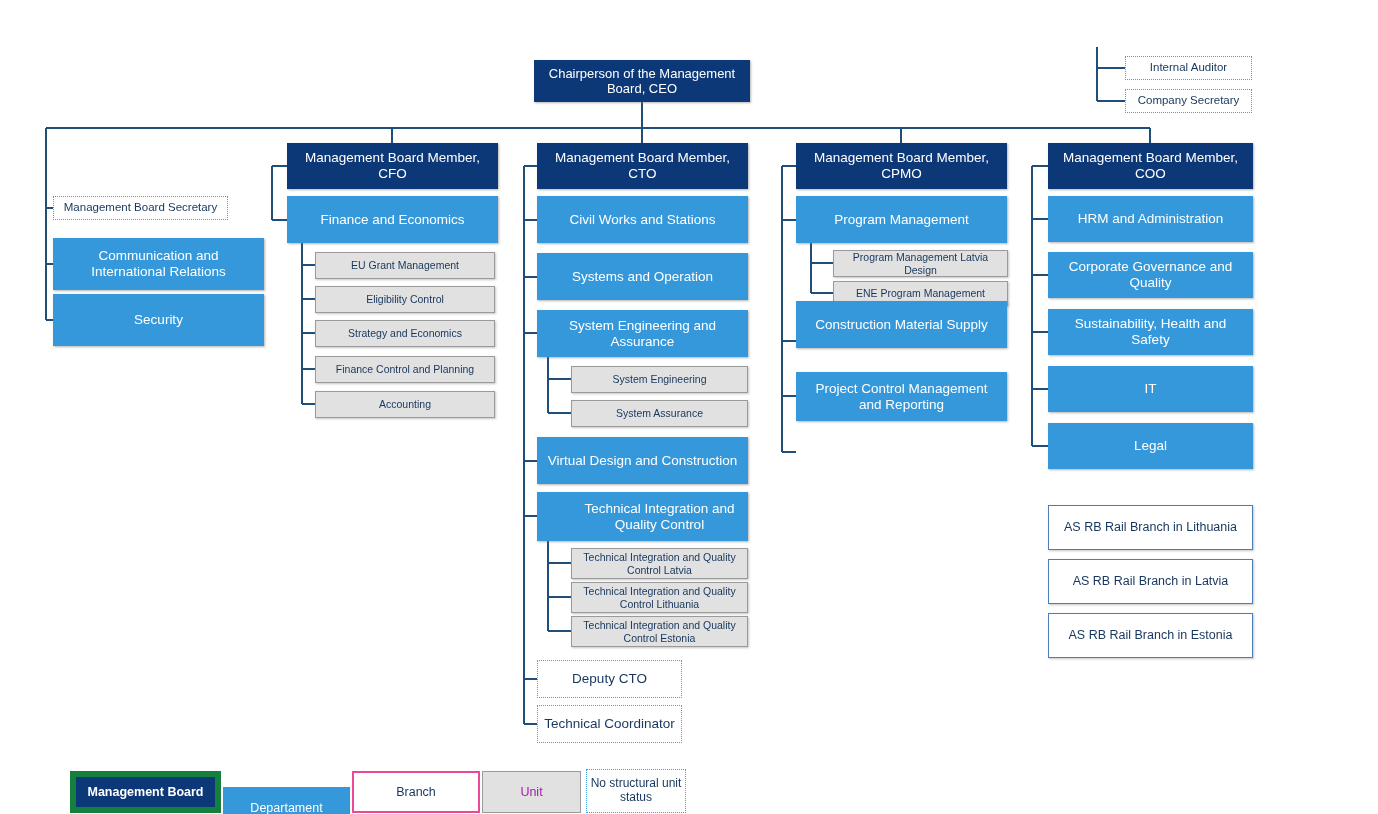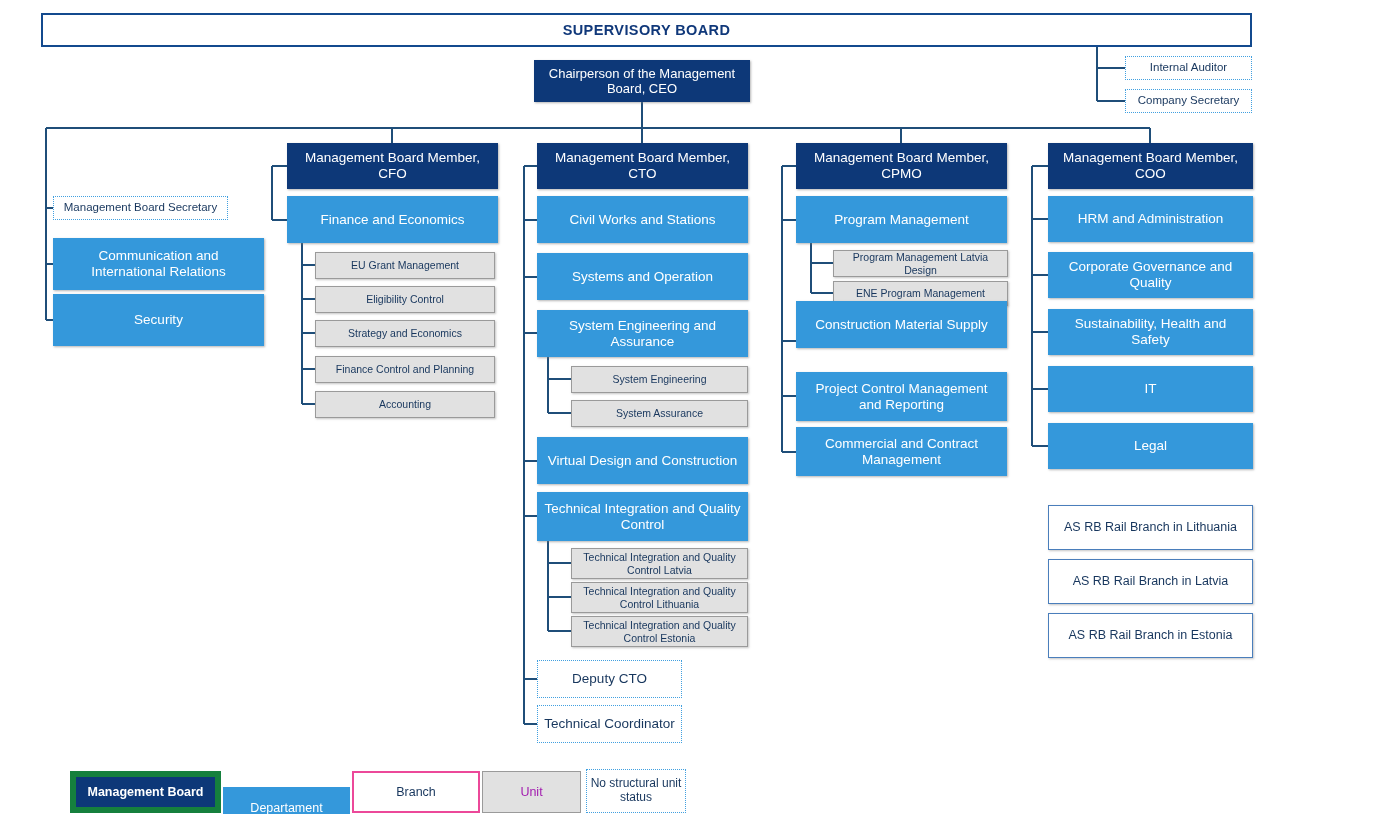--- a/index.html
+++ b/index.html
@@ -179,23 +179,20 @@
       <path d="M1032,166 L1032,446"></path>
       <path d="M1032,166 L1048,166"></path>
       <path d="M1032,219 L1048,219"></path>
       <path d="M1032,275 L1048,275"></path>
       <path d="M1032,332 L1048,332"></path>
       <path d="M1032,389 L1048,389"></path>
       <path d="M1032,446 L1048,446"></path>
     </g>
   </svg>
 
-  <div id="supervisory-board">
-    <span>SUPERVISORY BOARD</span>
-  </div>
 
   <div class="node t-board root" style="left:534px;top:60px;width:216px;height:42px;">
     <span>Chairperson of the Management Board, CEO</span>
   </div>
 
   <div class="node t-dotted" style="left:1125px;top:56px;width:127px;height:24px;">
     <span>Internal Auditor</span>
   </div>
   <div class="node t-dotted" style="left:1125px;top:89px;width:127px;height:24px;">
     <span>Company Secretary</span>
@@ -247,21 +244,21 @@
   </div>
   <div class="node t-unit" style="left:571px;top:366px;width:177px;height:27px;">
     <span>System Engineering</span>
   </div>
   <div class="node t-unit" style="left:571px;top:400px;width:177px;height:27px;">
     <span>System Assurance</span>
   </div>
   <div class="node t-dept" style="left:537px;top:437px;width:211px;height:47px;">
     <span>Virtual Design and Construction</span>
   </div>
-  <div class="node t-dept" style="left:537px;top:492px;width:211px;height:49px;">
+  <div class="node t-dept" style="left:537px;top:492px;width:211px;height:49px;padding-left:40px;">
     <span>Technical Integration and Quality Control</span>
   </div>
   <div class="node t-unit" style="left:571px;top:548px;width:177px;height:31px;">
     <span>Technical Integration and Quality Control Latvia</span>
   </div>
   <div class="node t-unit" style="left:571px;top:582px;width:177px;height:31px;">
     <span>Technical Integration and Quality Control Lithuania</span>
   </div>
   <div class="node t-unit" style="left:571px;top:616px;width:177px;height:31px;">
     <span>Technical Integration and Quality Control Estonia</span>
@@ -283,23 +280,20 @@
     <span>Program Management Latvia Design</span>
   </div>
   <div class="node t-unit" style="left:833px;top:281px;width:175px;height:25px;">
     <span>ENE Program Management</span>
   </div>
   <div class="node t-dept" style="left:796px;top:301px;width:211px;height:47px;">
     <span>Construction Material Supply</span>
   </div>
   <div class="node t-dept" style="left:796px;top:372px;width:211px;height:49px;">
     <span>Project Control Management and Reporting</span>
-  </div>
-  <div class="node t-dept" style="left:796px;top:427px;width:211px;height:49px;">
-    <span>Commercial and Contract Management</span>
   </div>
 
   <div class="node t-board" style="left:1048px;top:143px;width:205px;height:46px;">
     <span>Management Board Member, COO</span>
   </div>
   <div class="node t-dept" style="left:1048px;top:196px;width:205px;height:46px;">
     <span>HRM and Administration</span>
   </div>
   <div class="node t-dept" style="left:1048px;top:252px;width:205px;height:46px;">
     <span>Corporate Governance and Quality</span>

